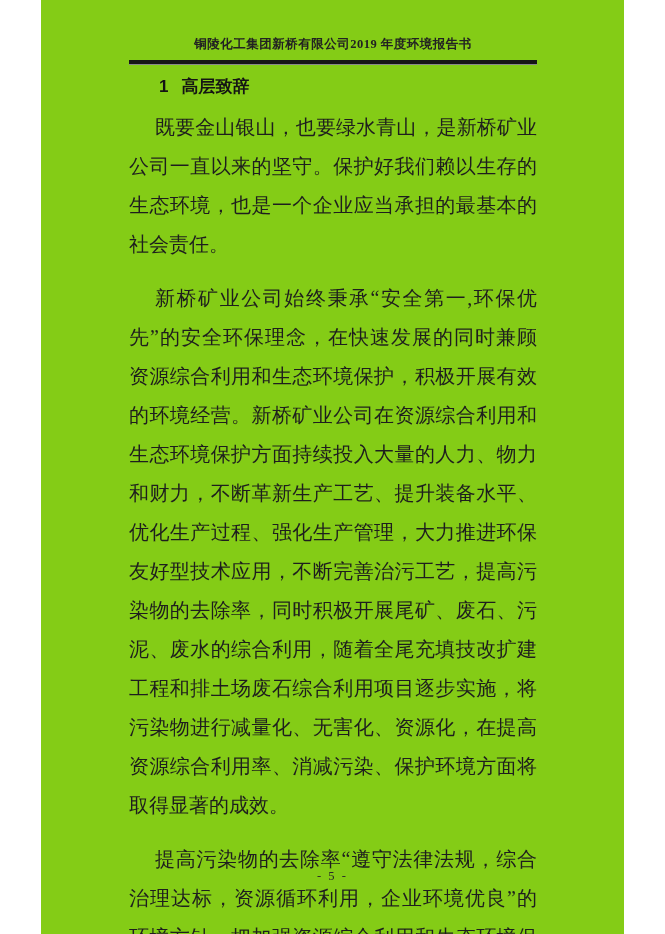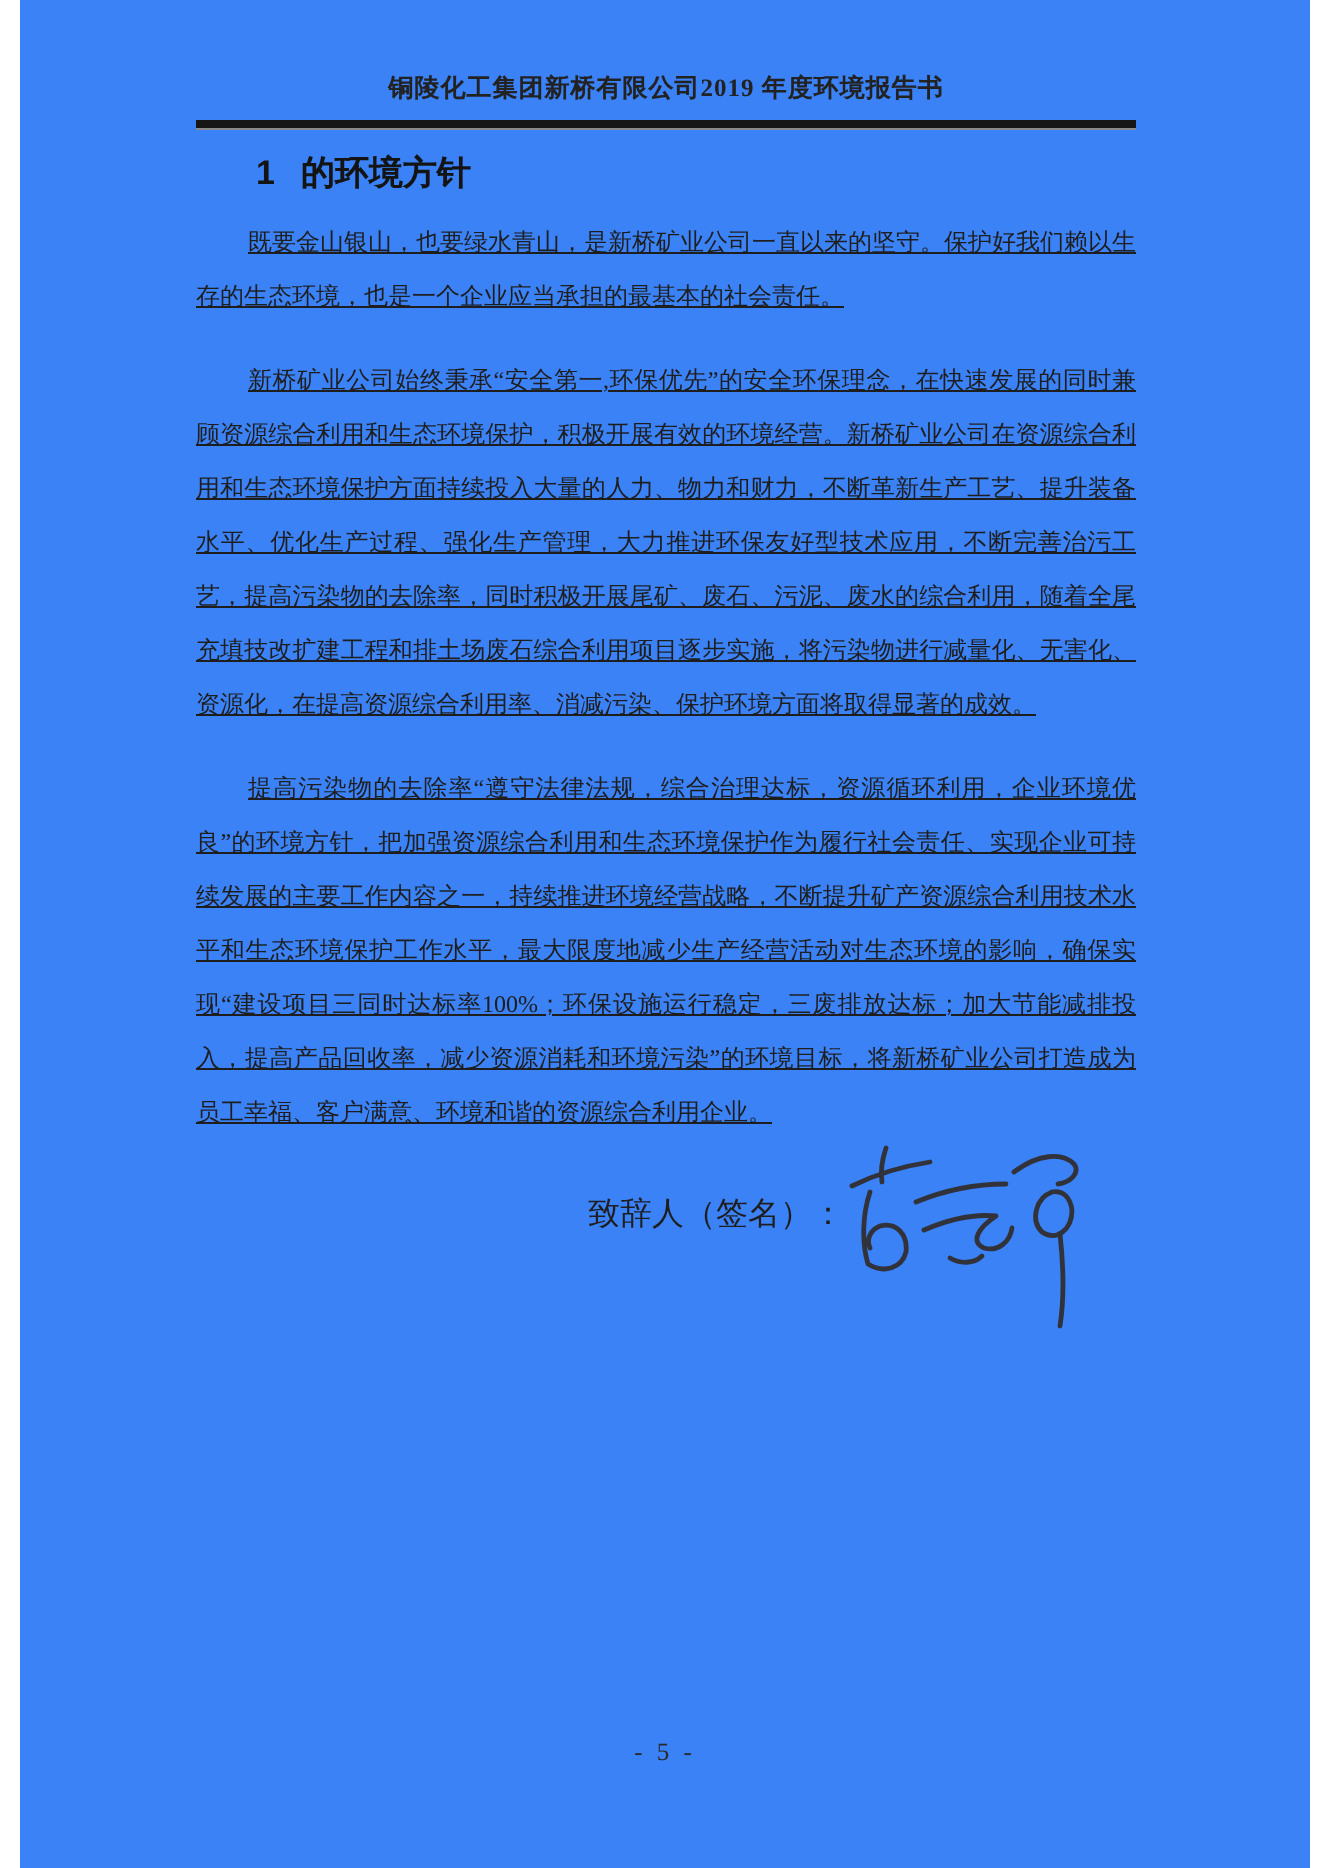--- a/index.html
+++ b/index.html
@@ -1,21 +1,21 @@
 <!DOCTYPE html>
 <html><head>
 <meta charset="utf-8">
 <style>
   html, body { margin: 0; padding: 0; background: #ffffff; }
   .page {
     position: relative;
-    width: 645px;
+    width: 583px;
     height: 934px;
     margin: 0 auto;
-    background: #3b82f6;
+    background: #84cc16;
     color: #1e1e1e;
     font-family: "Liberation Serif", "DejaVu Serif", serif;
     overflow: hidden;
     box-sizing: border-box;
     padding: 36px 87px 0 88px;
   }
   .report-header {
     text-align: center;
     font-size: 12.5px;
     font-weight: 600;
@@ -32,28 +32,27 @@
   .section-heading {
     font-family: "Liberation Sans", "DejaVu Sans", sans-serif;
     font-weight: bold;
     font-size: 17px;
     line-height: 22px;
     color: #141414;
     margin: 0 0 10px 30px;
   }
   .section-heading .sec-num { margin-right: 13px; }
   .body-text p {
-    font-size: 12px;
-    line-height: 27px;
+    font-size: 20px;
+    line-height: 39px;
     text-align: justify;
     text-justify: inter-character;
     text-indent: 26px;
     margin: 0 0 15px 0;
     color: #1e1e1e;
-    text-decoration: underline;
   }
   .signature-row {
     position: relative;
     height: 78px;
     margin-top: 0;
   }
   .signature-label {
     position: absolute;
     top: 12px;
     right: 146px;
@@ -82,21 +81,21 @@
 </head>
 <body>
 
 <div class="page">
 
   <div class="report-header">铜陵化工集团新桥有限公司2019 年度环境报告书</div>
 
   <div class="header-rule"></div>
 
   <h1 class="section-heading">
-    <span class="sec-num">1</span><span>的环境方针</span>
+    <span class="sec-num">1</span><span>高层致辞</span>
   </h1>
 
   <div class="body-text">
     <p>既要金山银山，也要绿水青山，是新桥矿业公司一直以来的坚守。保护好我们赖以生存的生态环境，也是一个企业应当承担的最基本的社会责任。</p>
     <p>新桥矿业公司始终秉承“安全第一,环保优先”的安全环保理念，在快速发展的同时兼顾资源综合利用和生态环境保护，积极开展有效的环境经营。新桥矿业公司在资源综合利用和生态环境保护方面持续投入大量的人力、物力和财力，不断革新生产工艺、提升装备水平、优化生产过程、强化生产管理，大力推进环保友好型技术应用，不断完善治污工艺，提高污染物的去除率，同时积极开展尾矿、废石、污泥、废水的综合利用，随着全尾充填技改扩建工程和排土场废石综合利用项目逐步实施，将污染物进行减量化、无害化、资源化，在提高资源综合利用率、消减污染、保护环境方面将取得显著的成效。</p>
     <p>提高污染物的去除率“遵守法律法规，综合治理达标，资源循环利用，企业环境优良”的环境方针，把加强资源综合利用和生态环境保护作为履行社会责任、实现企业可持续发展的主要工作内容之一，持续推进环境经营战略，不断提升矿产资源综合利用技术水平和生态环境保护工作水平，最大限度地减少生产经营活动对生态环境的影响，确保实现“建设项目三同时达标率100%；环保设施运行稳定，三废排放达标；加大节能减排投入，提高产品回收率，减少资源消耗和环境污染”的环境目标，将新桥矿业公司打造成为员工幸福、客户满意、环境和谐的资源综合利用企业。</p>
   </div>
 
   <div class="signature-row">
     <span class="signature-label">致辞人（签名）：</span>

